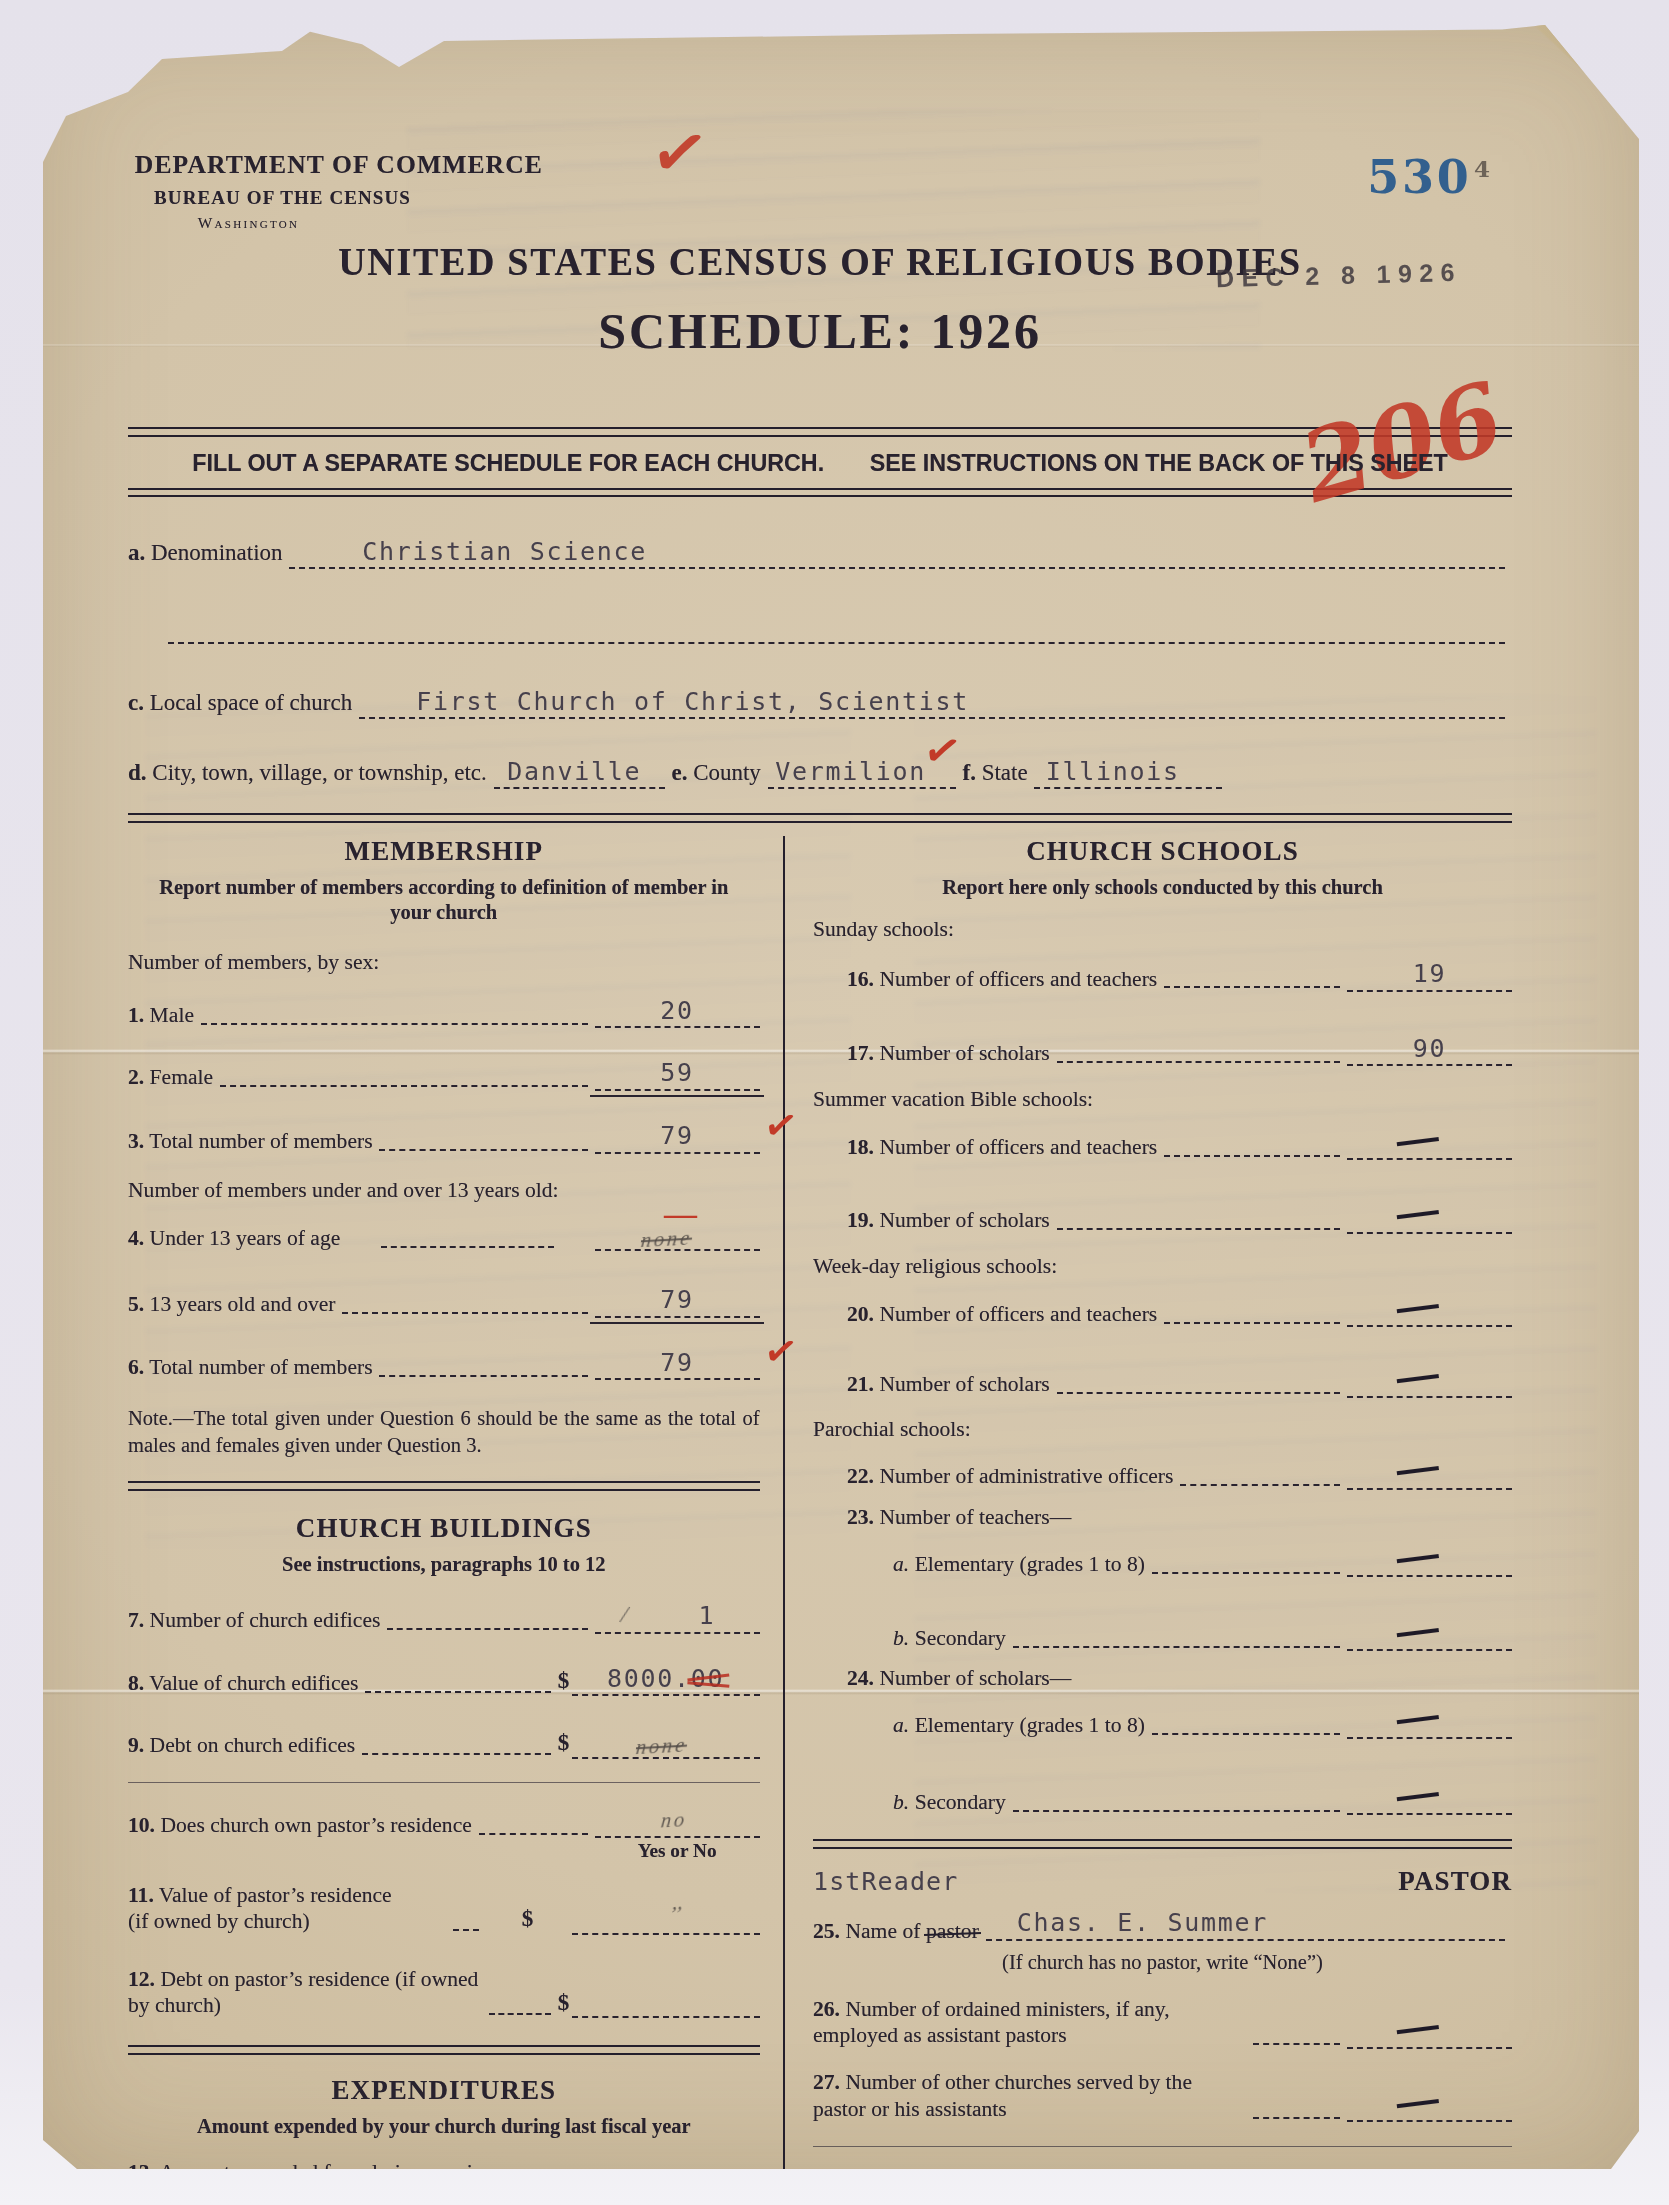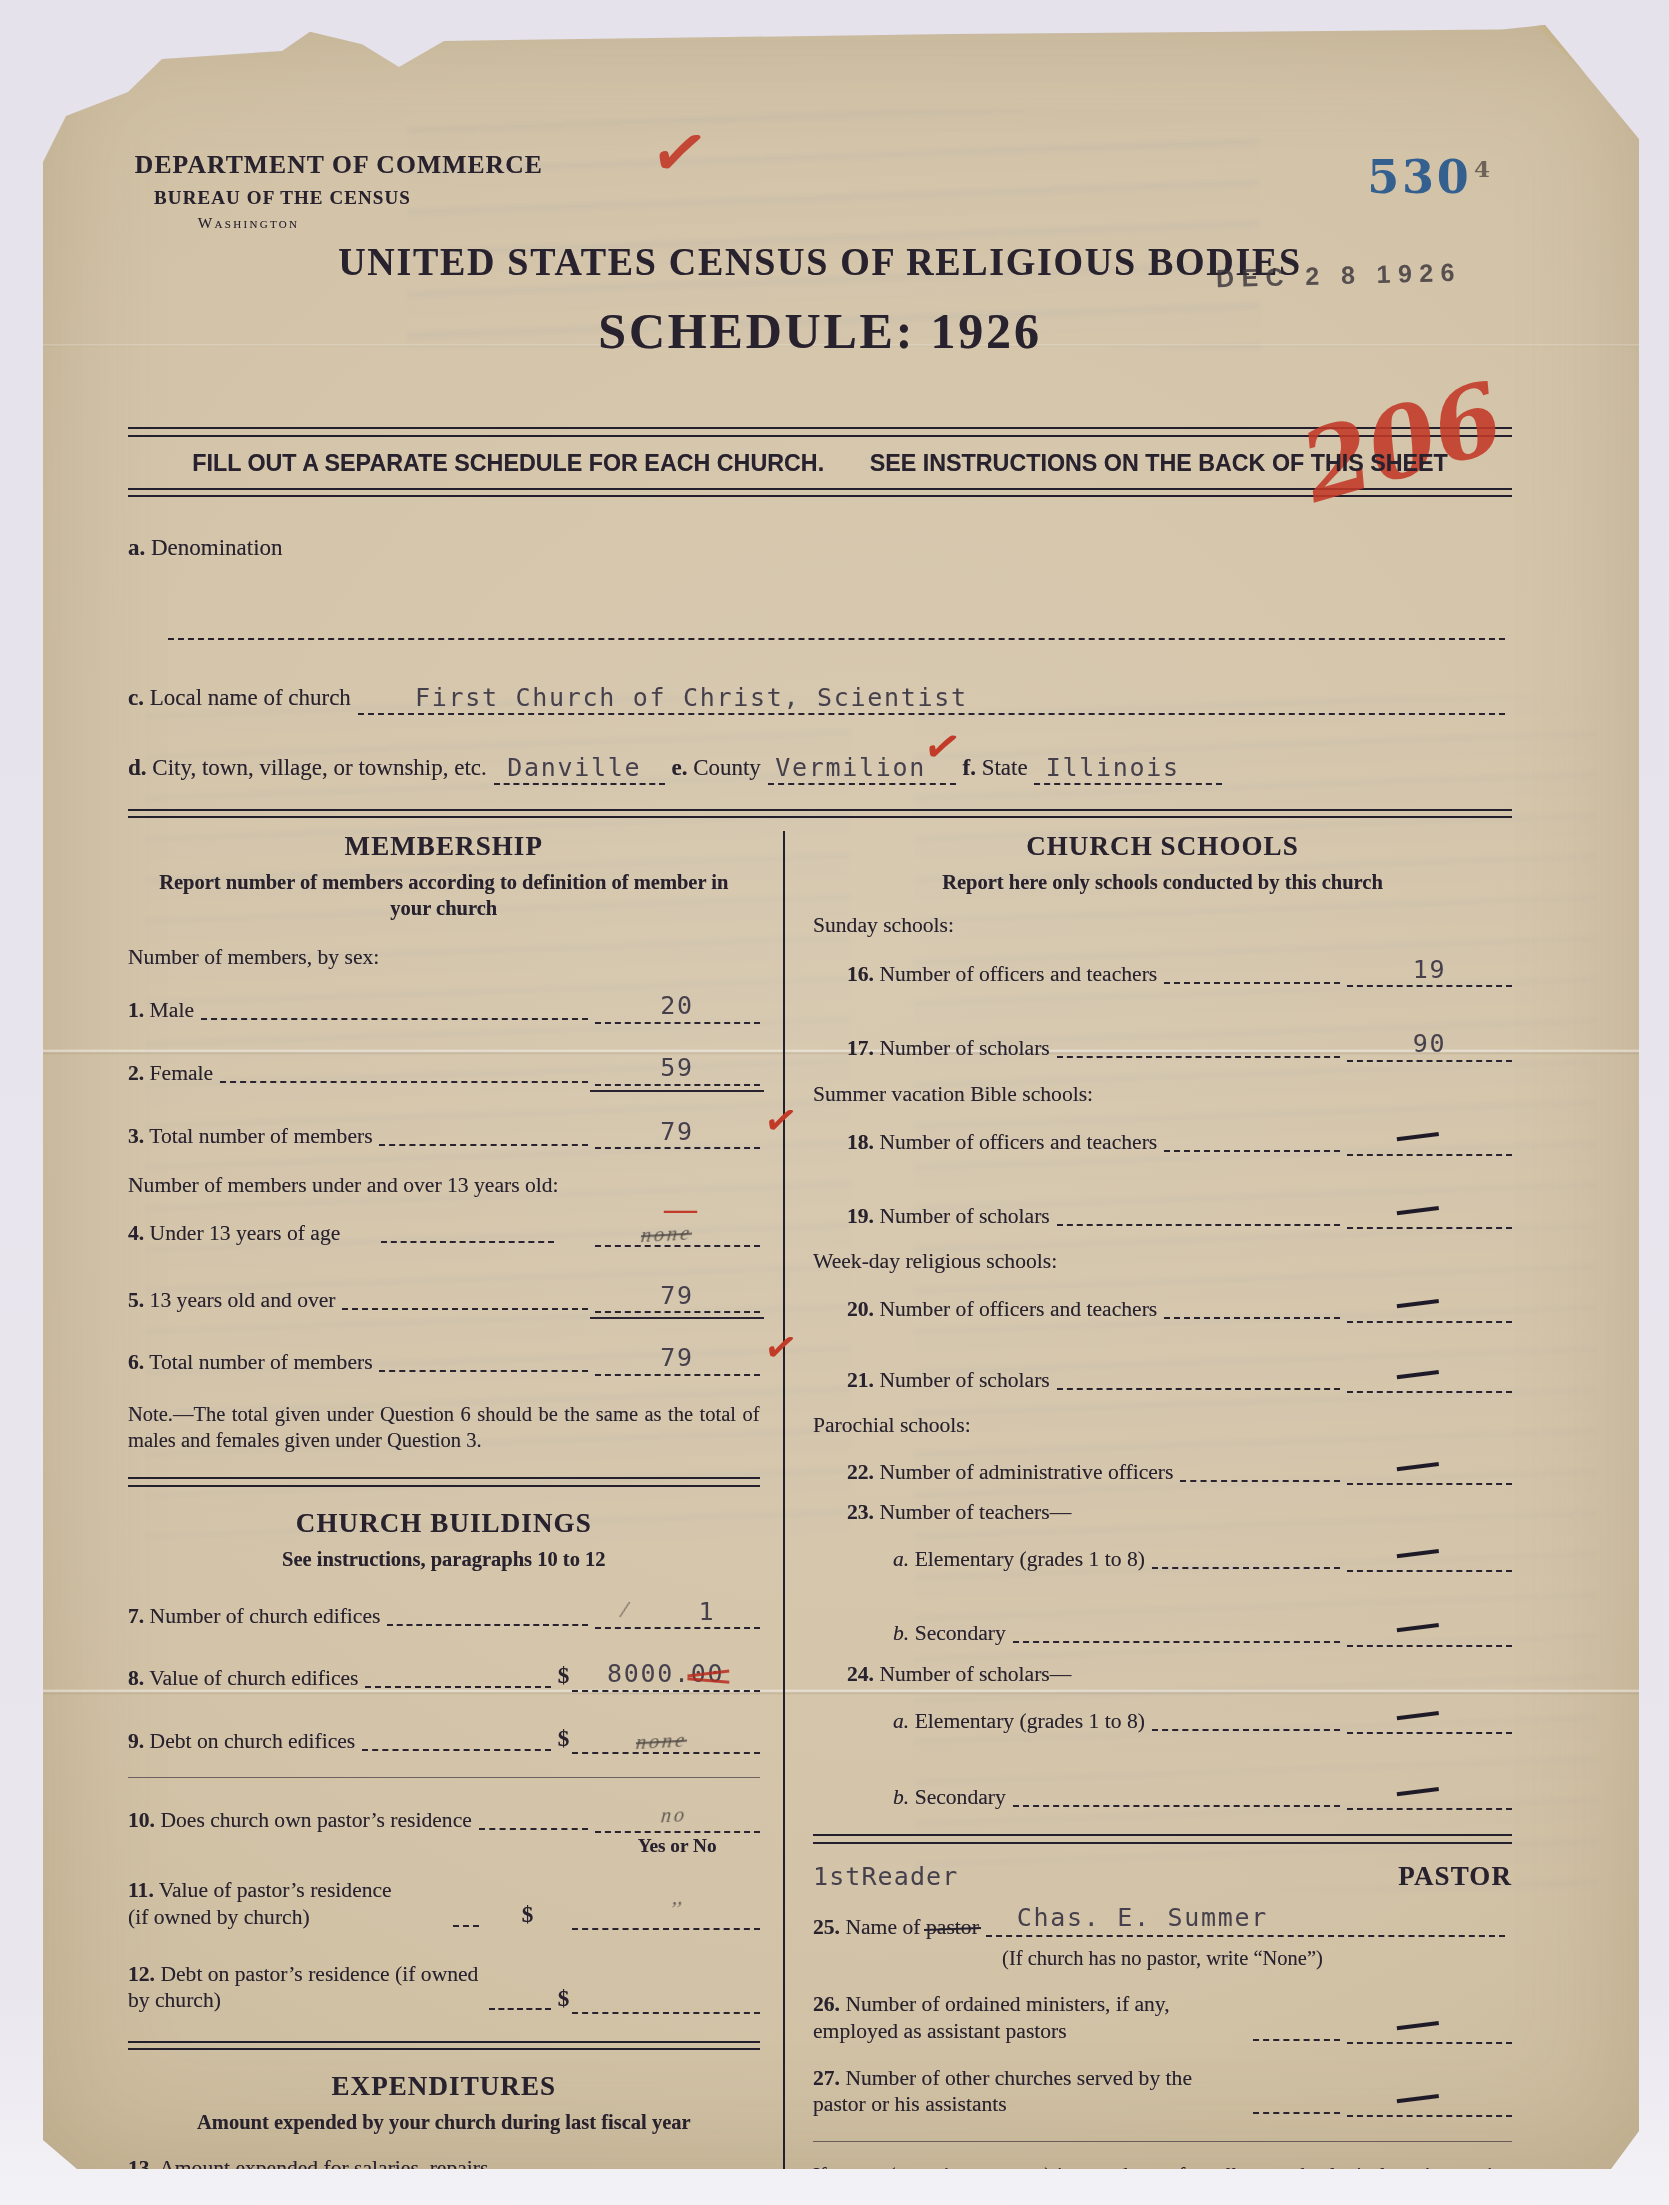--- a/index.html
+++ b/index.html
@@ -127,26 +127,29 @@
 
       <div class="rule2 r-top"></div>
       <div class="banner">
         <span>FILL OUT A SEPARATE SCHEDULE FOR EACH CHURCH.</span>
         <span>SEE INSTRUCTIONS ON THE BACK OF THIS SHEET</span>
       </div>
       <div class="rule2"></div>
 
       <div class="frow fa">
         <div class="flabel"><span class="fn">a.</span> <span>Denomination</span></div>
+        <div class="fill">
+            <span class="tv" style="left:6%;">Christian Science</span>
+          </div>
       </div>
       <div class="frow fblank">
         <div class="fill" style="margin-left:40px;"></div>
       </div>
       <div class="frow fc">
-        <div class="flabel"><span class="fn">c.</span> <span>Local name of church</span></div>
+        <div class="flabel"><span class="fn">c.</span> <span>Local space of church</span></div>
         <div class="fill">
             <span class="tv" style="left:5%;">First Church of Christ, Scientist</span>
           </div>
       </div>
       <div class="frow fdef">
         <div class="flabel"><span class="fn">d.</span> <span>City, town, village, or township, etc.</span></div>
         <div class="fill" style="max-width:171px;text-decoration:underline;">
             <span class="tv" style="left:8%;">Danville</span>
           </div>
         <div class="flabel"><span class="fn">e.</span> <span>County</span></div>

